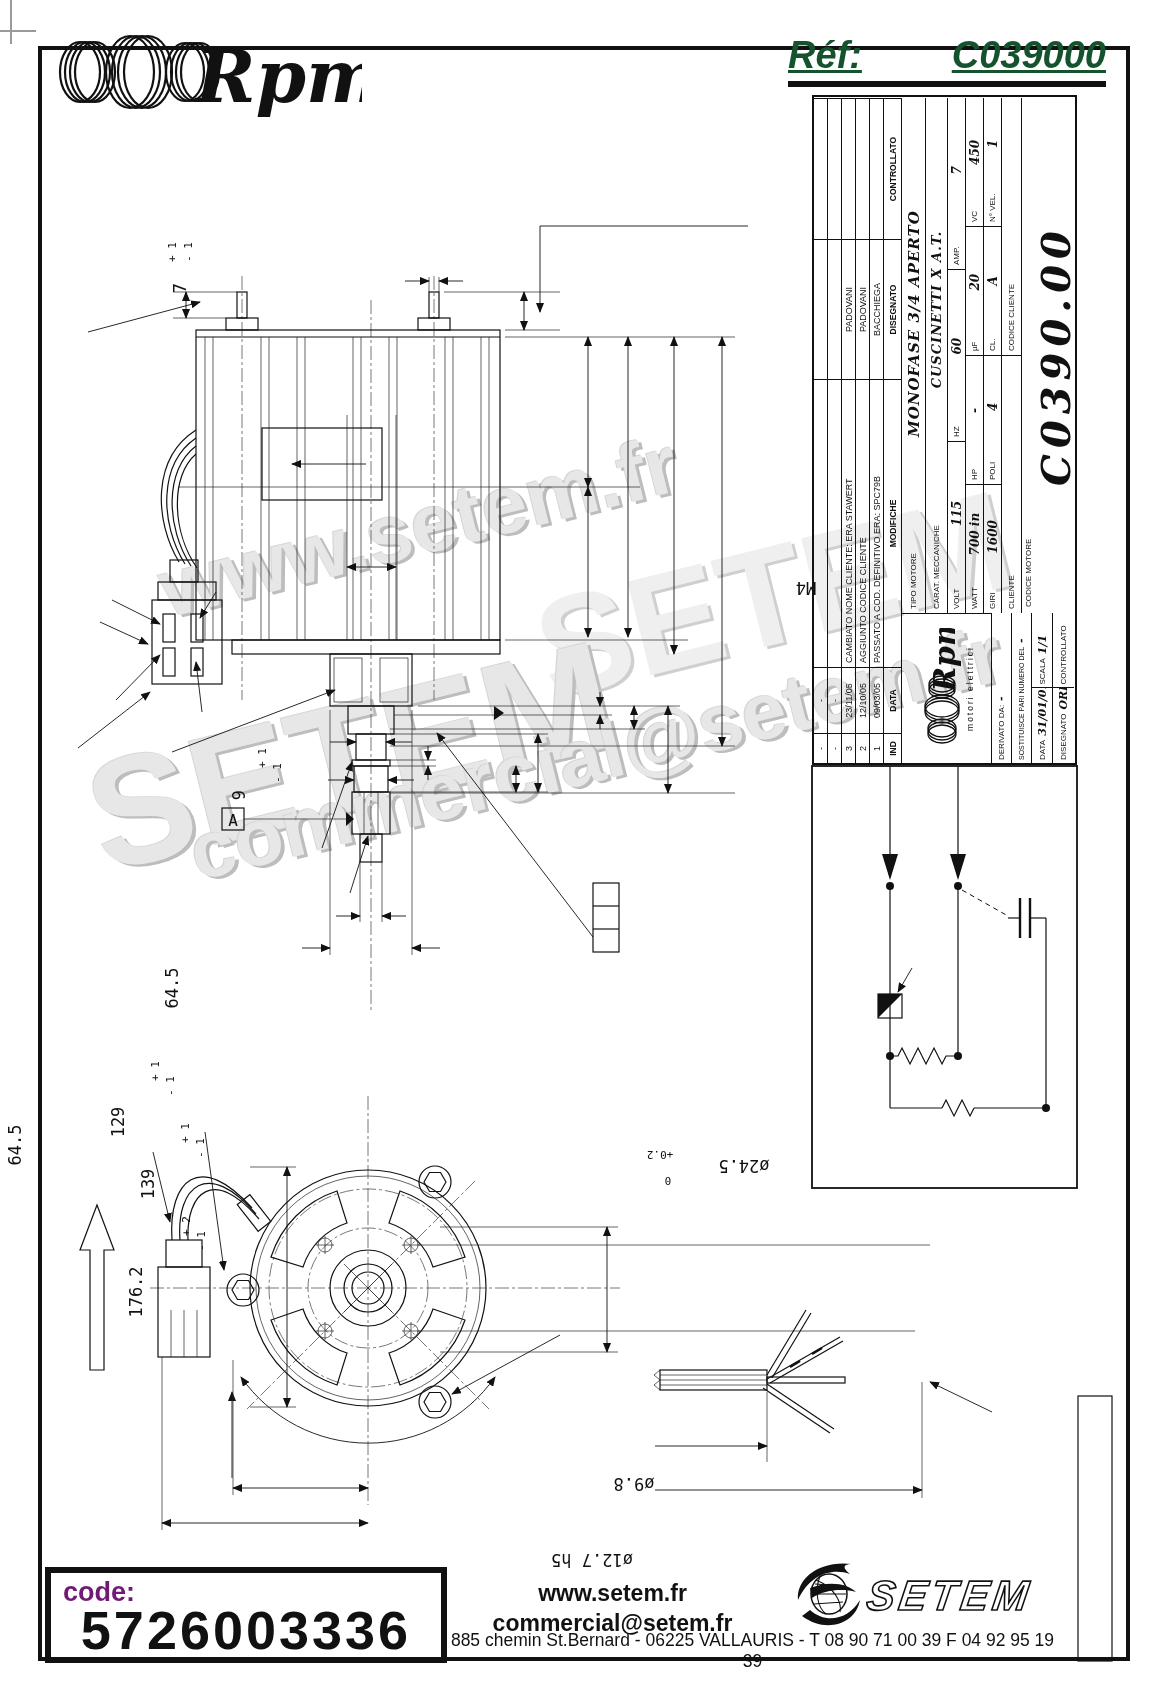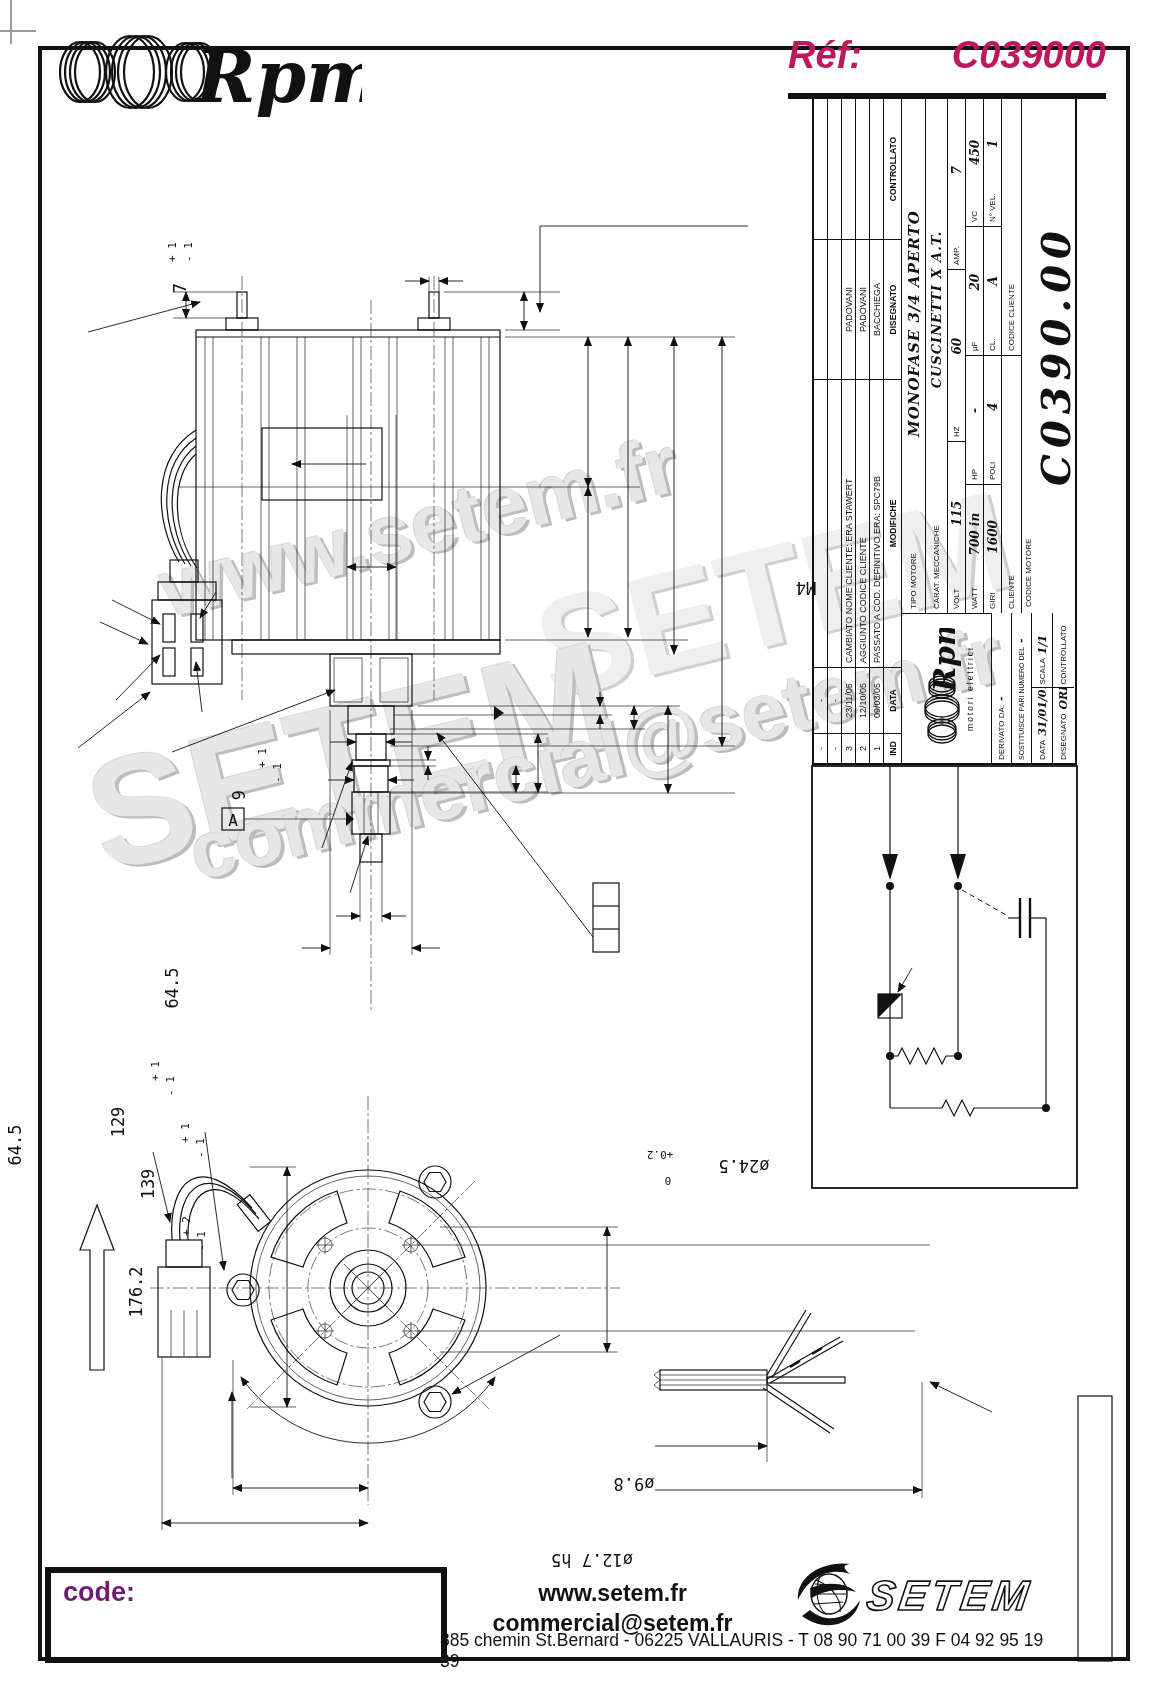--- a/index.html
+++ b/index.html
@@ -2,21 +2,21 @@
 <html><head>
 <meta charset="utf-8">
 <style>
   html,body{margin:0;padding:0;background:#e9e9e9;}
   .page{position:relative;width:1153px;height:1682px;background:#ffffff;font-family:"Liberation Sans",sans-serif;overflow:hidden;margin:0 auto;}
   
   .frame{position:absolute;left:38px;top:46px;width:1092px;height:1615px;border:4px solid #111;box-sizing:border-box;}
   .edge-v{position:absolute;left:10px;top:0;width:2px;height:44px;background:#9a9a9a;}
   .edge-h{position:absolute;left:0;top:30px;width:36px;height:2px;background:#9a9a9a;}
   
-  .ref{position:absolute;left:788px;top:34px;width:318px;display:flex;justify-content:space-between;align-items:baseline;font:italic 700 38px "Liberation Sans",sans-serif;color:#be185d;border-bottom:6px solid #111;padding-bottom:16px;}
+  .ref{position:absolute;left:788px;top:34px;width:318px;display:flex;justify-content:space-between;align-items:baseline;font:italic 700 38px "Liberation Sans",sans-serif;color:#14532d;border-bottom:6px solid #111;padding-bottom:4px;text-decoration:underline;}
   
   .wm{position:absolute;transform:rotate(-14deg);transform-origin:0 0;font-weight:700;color:#e7e7e7;text-shadow:3px 3px 0 #bdbdbd,-1px -1px 0 #d6d6d6;white-space:nowrap;z-index:1;font-family:"Liberation Sans",sans-serif;}
   
   svg.draw{position:absolute;left:0;top:0;z-index:2;}
   svg.draw text{font:17px "DejaVu Sans Mono",monospace;fill:#111;text-anchor:middle;dominant-baseline:central;}
   svg.draw text.sm{font-size:11px;}
   svg.draw text.b16{font-size:16px;}
   svg.draw text.it{font:italic 700 26px "DejaVu Serif",serif;letter-spacing:2px;}
   svg.draw text.u{text-decoration:underline;}
   .s1{stroke:#111;stroke-width:1.2;fill:none;}
@@ -51,21 +51,21 @@
   .spec>.p:last-child{border-right:none;}
   .spec .v{flex:1;text-align:center;font:italic 700 12px "DejaVu Serif",serif;}
   .codrow{position:relative;height:57px;}
   .codrow .lbl{position:absolute;left:2px;top:2px;}
   .codrow .code{position:absolute;left:0;right:0;top:10px;text-align:center;font:italic 700 40px "DejaVu Serif",serif;letter-spacing:6px;}
   
   .codebox{position:absolute;left:45px;top:1567px;width:402px;height:96px;border:6px solid #111;box-sizing:border-box;background:#fff;z-index:3;}
   .codebox .cl1{position:absolute;left:12px;top:4px;font:700 27px "Liberation Sans",sans-serif;color:#701a75;}
   .codebox .cl2{position:absolute;left:0;right:0;top:26px;text-align:center;font:700 54px "Liberation Sans",sans-serif;letter-spacing:3px;color:#111;}
   .contact{position:absolute;left:440px;top:1578px;width:345px;text-align:center;font:700 23px "Liberation Sans",sans-serif;color:#111;z-index:3;line-height:30px;}
-  .address{position:absolute;left:440px;top:1630px;width:625px;text-align:left;font:400 17.5px "Liberation Sans",sans-serif;color:#111;z-index:3;}
+  .address{position:absolute;left:440px;top:1630px;width:625px;text-align:center;font:400 17.5px "Liberation Sans",sans-serif;color:#111;z-index:3;}
   .setemlogo{position:absolute;left:790px;top:1558px;z-index:3;}
   .rpmlogo{position:absolute;left:52px;top:24px;z-index:3;}
 </style>
 </head>
 <body>
 
 <div class="page">
 
   <div class="edge-v"></div>
   <div class="edge-h"></div>
@@ -636,20 +636,21 @@
         <div class="codrow">
           <span class="lbl">CODICE MOTORE</span>
           <div class="code">C0390.00</div>
         </div>
       </div>
     </div>
   </div>
 
   <div class="codebox">
     <div class="cl1">code:</div>
+    <div class="cl2">5726003336</div>
   </div>
   <div class="contact">
     <div>www.setem.fr</div>
     <div>commercial@setem.fr</div>
   </div>
   <div class="address">885 chemin St.Bernard  -  06225 VALLAURIS  -  T 08 90 71 00 39   F 04 92 95 19 39</div>
   <svg class="setemlogo" width="270" height="75" viewBox="0 0 270 75">
     <g>
       <path d="M62,6 C30,2 6,20 8,42 C20,16 42,10 60,16 C50,8 56,6 62,6 Z" fill="#111"></path>
       <path d="M12,58 C36,76 66,66 70,42 C58,62 36,66 20,52 Z" fill="#111"></path>

